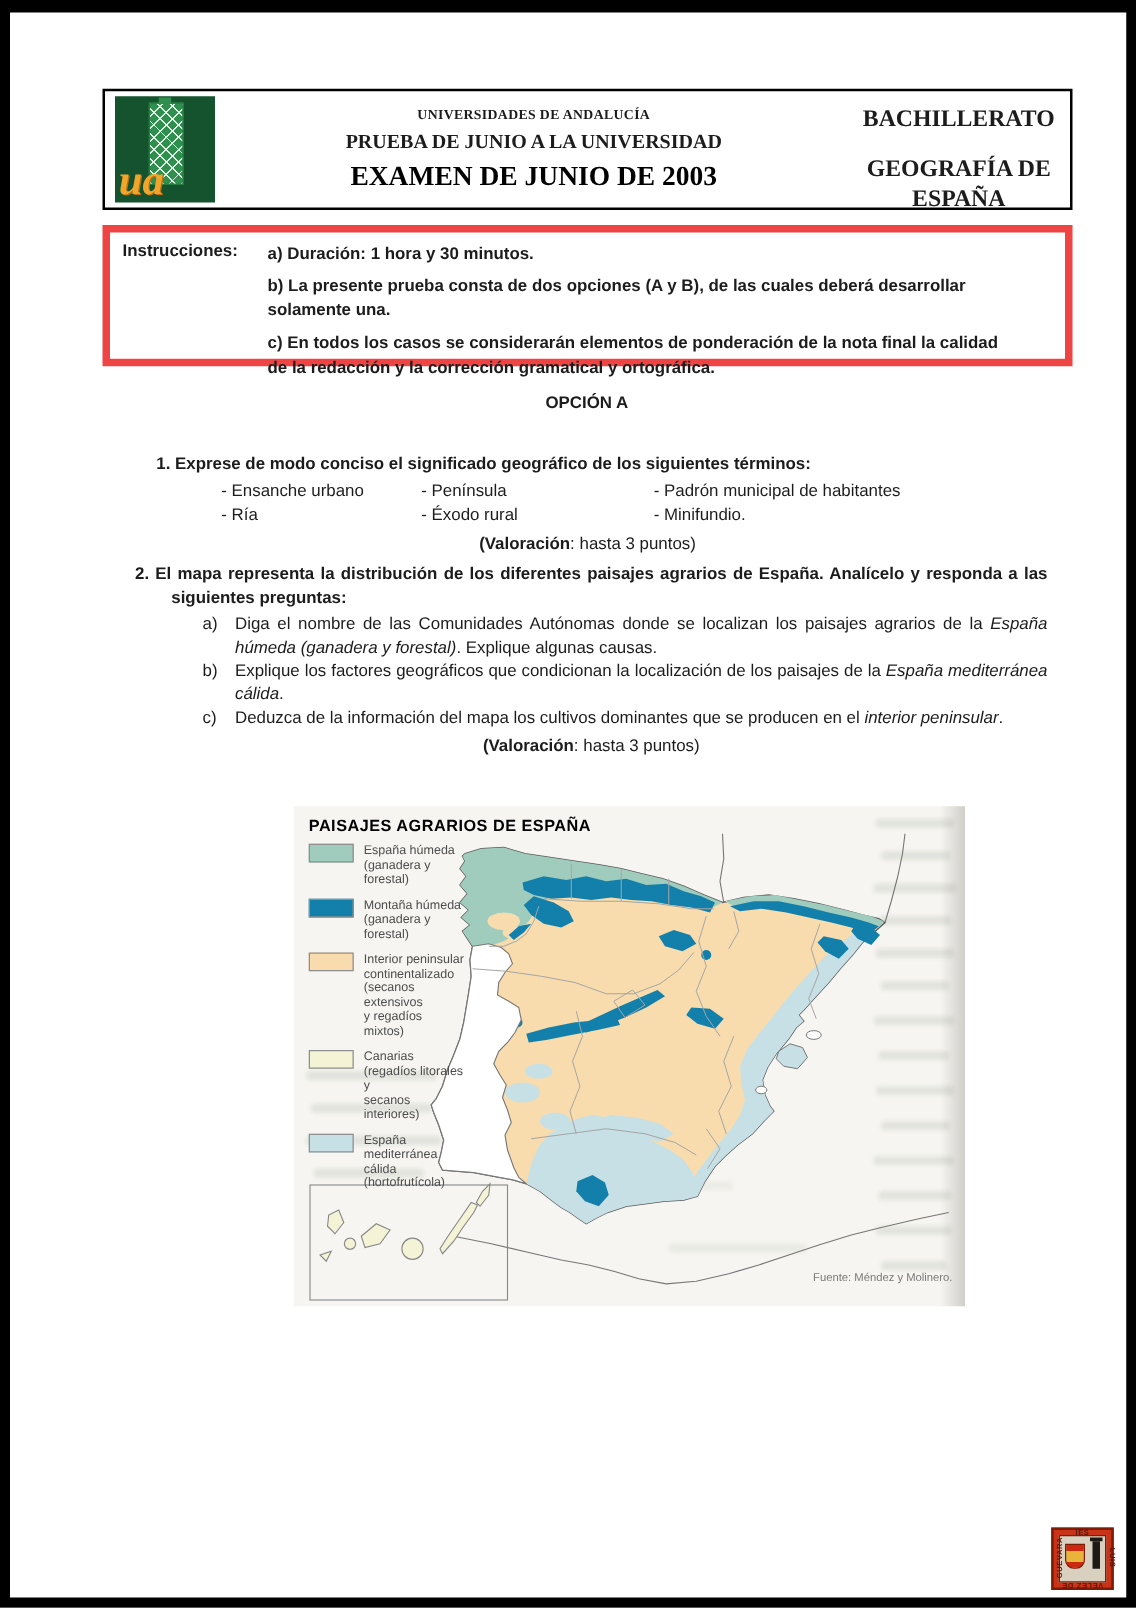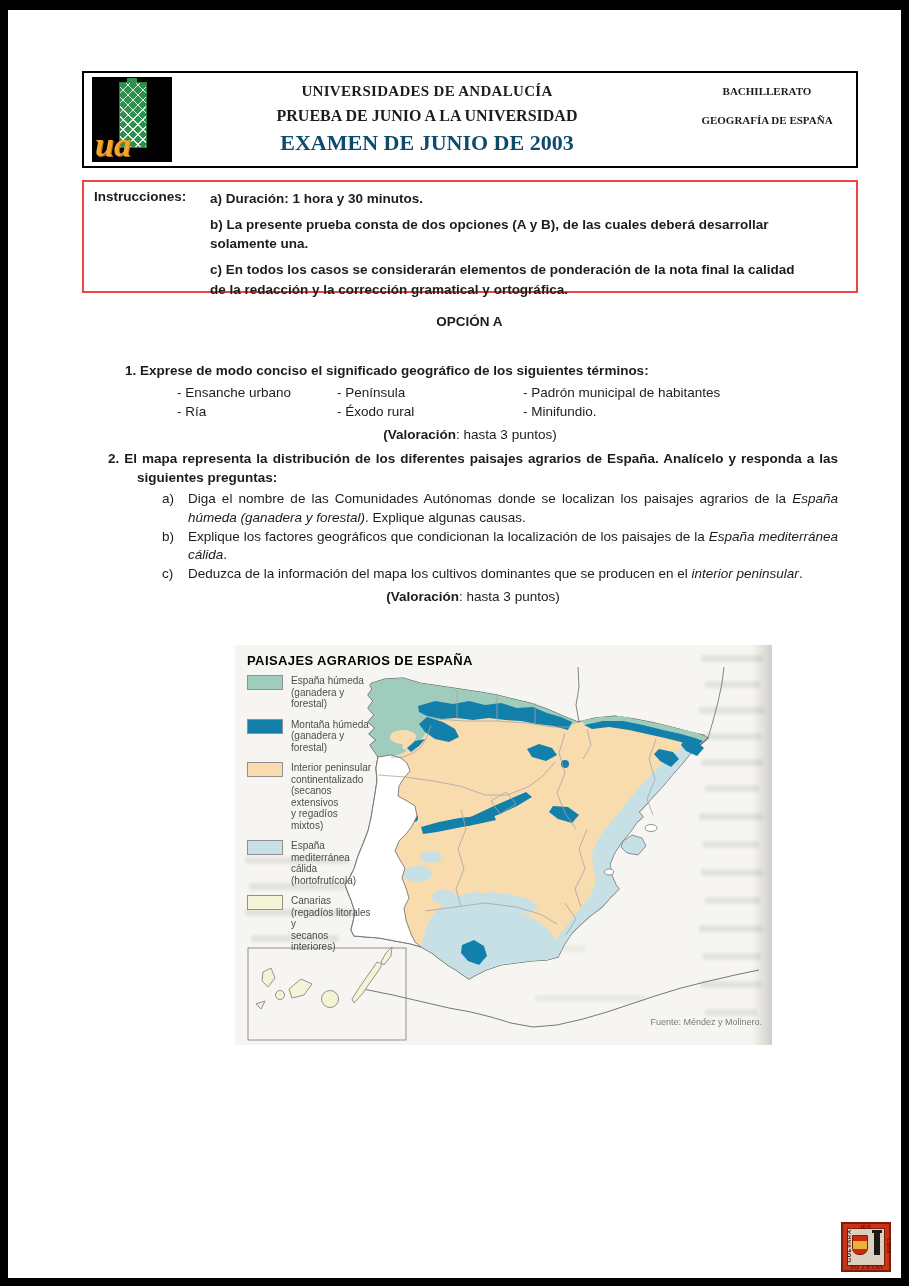--- a/index.html
+++ b/index.html
@@ -3,39 +3,39 @@
 <meta charset="utf-8">
 <style>
   html,body{margin:0;padding:0;background:#444;}
   .frame{position:relative;width:909px;height:1286px;background:#000;margin:0 auto;
          font-family:"Liberation Sans",sans-serif;}
   .page{position:absolute;left:8px;top:10px;width:893px;height:1268px;background:#fff;overflow:hidden;color:#1c1c1c;}
 
   
   .header-box{position:absolute;left:74px;top:61px;width:776px;height:97px;border:2px solid #000;
               box-sizing:border-box;display:flex;align-items:center;}
-  .logo{position:relative;width:80px;height:85px;background:#000000;margin-left:8px;flex:0 0 auto;}
+  .logo{position:relative;width:80px;height:85px;background:#14532d;margin-left:8px;flex:0 0 auto;}
   .logo-tower{position:absolute;left:27px;top:5px;width:26px;height:64px;background:#2f8f4e;
       background-image:repeating-linear-gradient(45deg,rgba(255,255,255,.85) 0 1px,transparent 1px 7px),
                        repeating-linear-gradient(-45deg,rgba(255,255,255,.85) 0 1px,transparent 1px 7px);
       border:1px solid #247a3f;}
   .logo-tower::before{content:"";position:absolute;left:7px;top:-5px;width:10px;height:5px;background:#2f8f4e;}
   .logo-text{position:absolute;left:3px;bottom:0px;font-family:"Liberation Serif",serif;
              font-style:italic;font-weight:bold;font-size:34px;line-height:1;color:#f0a62d;
              text-shadow:1px 1px 0 #b96f10;}
   .header-center{flex:1;text-align:center;font-family:"Liberation Serif",serif;font-weight:bold;}
-  .hc1{font-size:15px;letter-spacing:.3px;}
+  .hc1{font-size:11px;letter-spacing:.3px;}
   .hc2{font-size:16px;margin-top:7px;}
   .hc3{font-size:22px;margin-top:5px;}
   .header-right{width:170px;text-align:center;font-family:"Liberation Serif",serif;font-weight:bold;
-                font-size:11px;margin-right:4px;align-self:flex-start;padding-top:12px;}
+                font-size:19px;margin-right:4px;align-self:flex-start;padding-top:12px;}
   .hr2{margin-top:17px;line-height:1.25;}
 
   
-  .instr-box{position:absolute;left:74px;top:170px;width:776px;height:113px;border:2px solid #ef4444;
+  .instr-box{position:absolute;left:74px;top:170px;width:776px;height:113px;border:6px solid #ef4444;
              box-sizing:border-box;display:flex;padding:7px 10px;font-weight:bold;font-size:13.5px;}
   .instr-label{width:116px;flex:0 0 auto;}
   .instr-items{width:585px;}
   .instr-items p{margin:0 0 7px 0;line-height:1.42;}
 
   
   .option-title{position:absolute;left:0;top:304px;width:100%;text-align:center;
                 font-weight:bold;font-size:13.5px;padding-left:30px;box-sizing:border-box;}
   .q{font-size:13.5px;line-height:1.4;}
   .q1{position:absolute;left:117px;top:352px;width:690px;}
@@ -89,21 +89,21 @@
  <div class="page">
 
   <div class="header-box">
     <div class="logo">
       <div class="logo-tower"></div>
       <div class="logo-text">ua</div>
     </div>
     <div class="header-center">
       <div class="hc1">UNIVERSIDADES DE ANDALUCÍA</div>
       <div class="hc2">PRUEBA DE JUNIO A LA UNIVERSIDAD</div>
-      <div class="hc3" style="color: #0c4a6e;">EXAMEN DE JUNIO DE 2003</div>
+      <div class="hc3" style="color: #000000;">EXAMEN DE JUNIO DE 2003</div>
     </div>
     <div class="header-right">
       <div>BACHILLERATO</div>
       <div class="hr2">GEOGRAFÍA DE ESPAÑA</div>
     </div>
   </div>
 
   <div class="instr-box">
     <div class="instr-label">Instrucciones:</div>
     <div class="instr-items">
@@ -272,26 +272,26 @@
       </div>
       <div class="legend-item">
         <span class="swatch" style="background-color: rgb(19, 128, 171);"></span>
         <span class="legend-label"><span>Montaña húmeda</span><br><span>(ganadera y forestal)</span></span>
       </div>
       <div class="legend-item">
         <span class="swatch" style="background-color: rgb(248, 220, 174);"></span>
         <span class="legend-label"><span>Interior peninsular</span><br><span>continentalizado</span><br><span>(secanos extensivos</span><br><span>y regadíos mixtos)</span></span>
       </div>
       <div class="legend-item">
+        <span class="swatch" style="background-color: rgb(245, 243, 214);"></span>
+        <span class="legend-label"><span>Canarias</span><br><span>(regadíos litorales y</span><br><span>secanos interiores)</span></span>
+      </div>
+      <div class="legend-item">
         <span class="swatch" style="background-color: rgb(199, 224, 229);"></span>
         <span class="legend-label"><span>España mediterránea</span><br><span>cálida (hortofrutícola)</span></span>
-      </div>
-      <div class="legend-item">
-        <span class="swatch" style="background-color: rgb(245, 243, 214);"></span>
-        <span class="legend-label"><span>Canarias</span><br><span>(regadíos litorales y</span><br><span>secanos interiores)</span></span>
       </div>
     </div>
 
     <div class="map-source">Fuente: Méndez y Molinero.</div>
   </div>
 
 
   <div class="stamp">
     <div class="stamp-inner"></div>
     <div class="stamp-txt st-top">IES</div>

